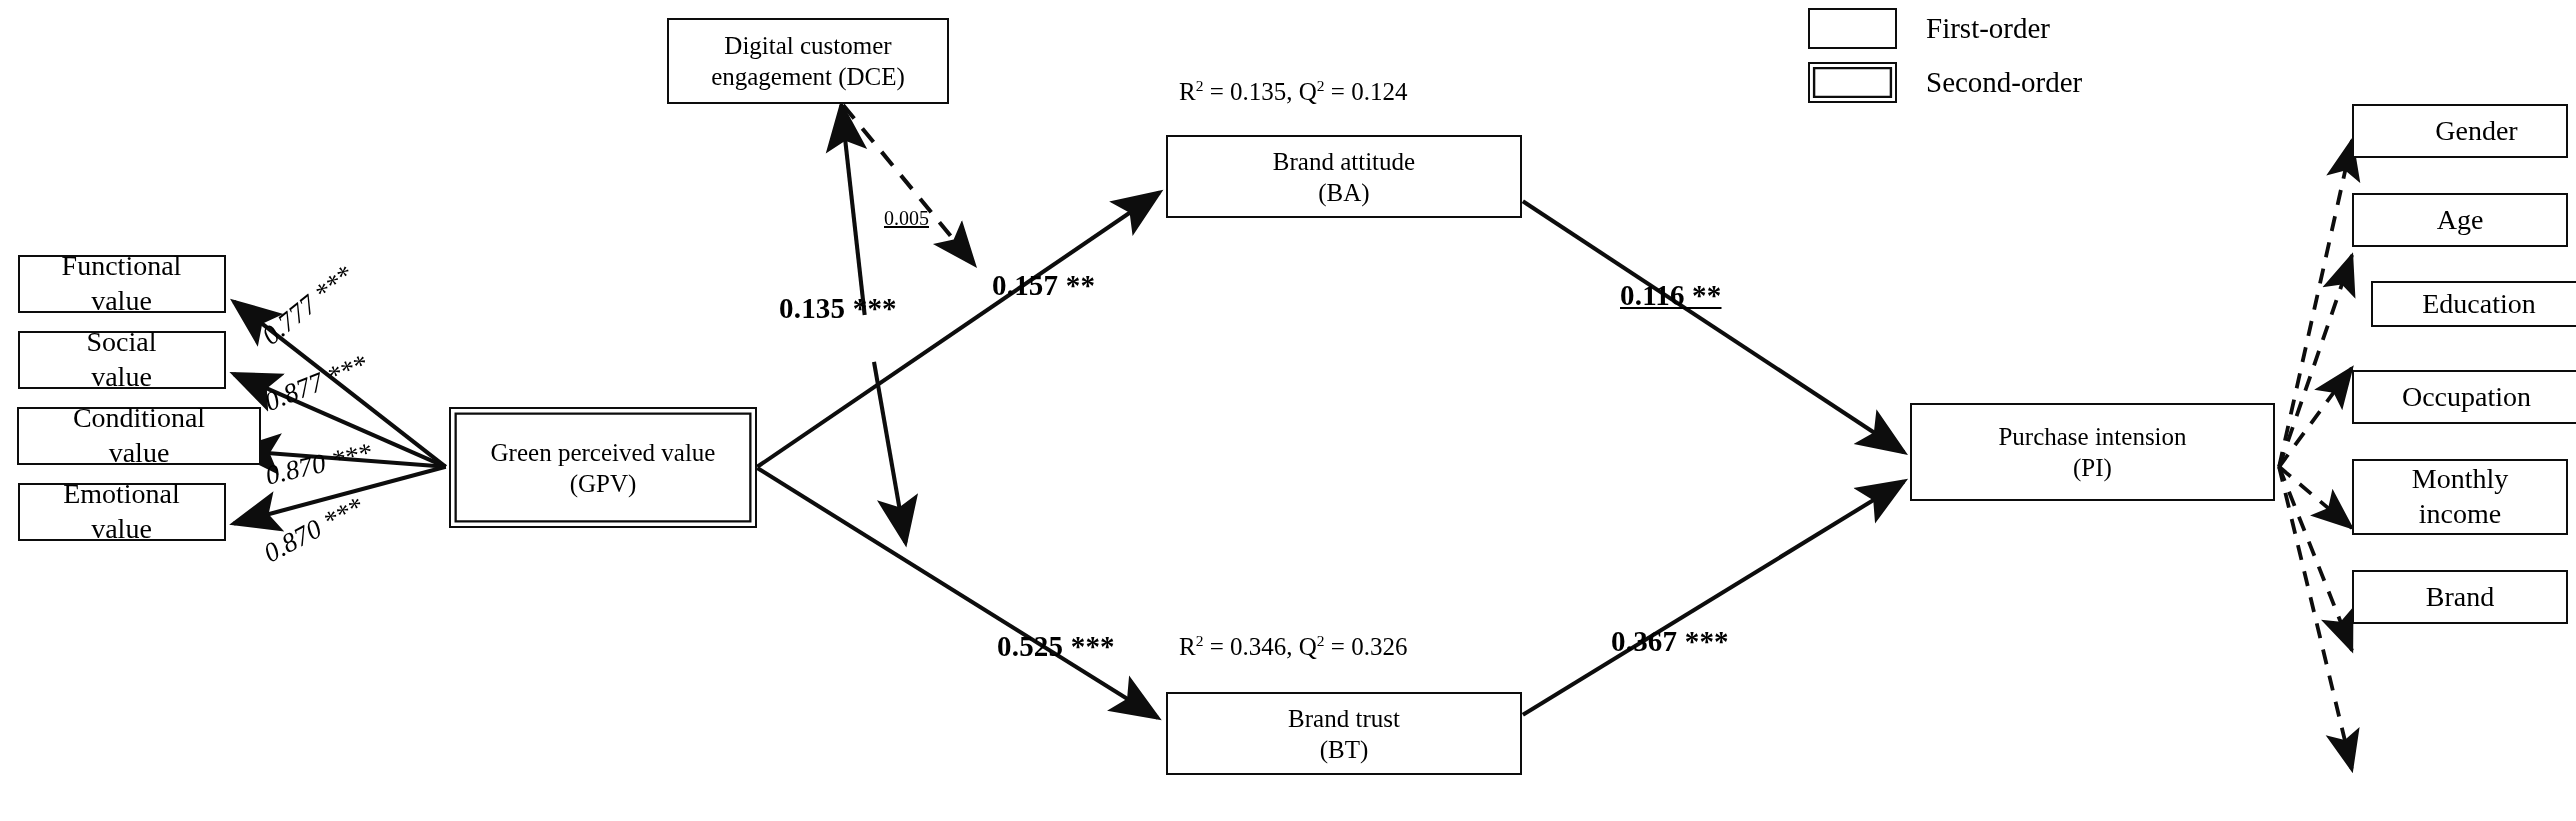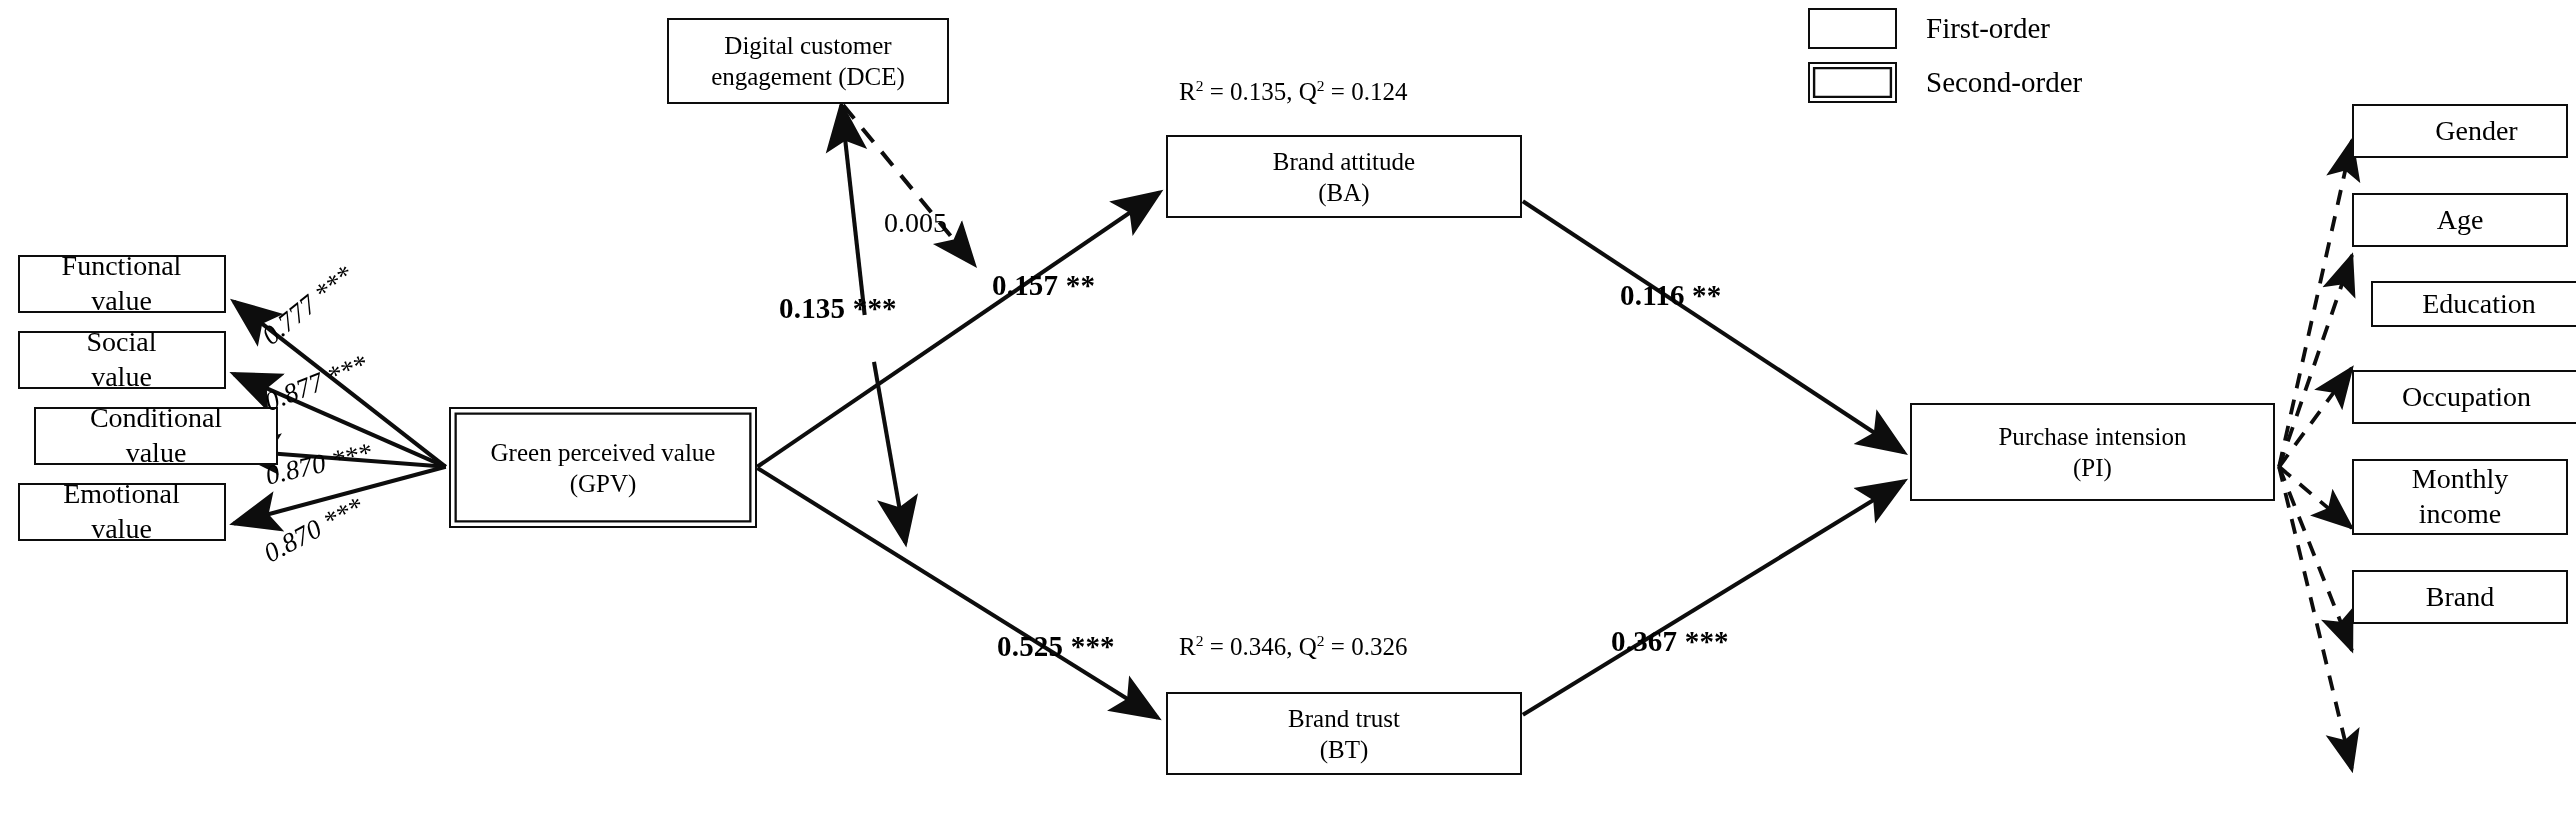--- a/index.html
+++ b/index.html
@@ -46,21 +46,21 @@
   }
   .fs-lg { font-size: 25px; }
   .fs-md { font-size: 28px; }
   .coef {
     position: absolute;
     color: #000000;
     white-space: nowrap;
     z-index: 6;
   }
   .coef.bold { font-weight: bold; font-size: 29px; letter-spacing: 0.2px; }
-  .coef.plain { font-weight: normal; font-size: 28px; }
+  .coef.plain { font-weight: normal; font-size: 20px; text-decoration: underline; }
   .loading {
     position: absolute;
     font-size: 27px;
     font-style: italic;
     font-weight: normal;
     white-space: nowrap;
     transform-origin: left center;
     z-index: 6;
   }
   .fitstat {
@@ -147,21 +147,21 @@
   </svg>
 
   <div class="node" style="left:17.5px; top:255px; width:208px; height:58px;">
     <span class="node-label fs-md">Functional
 value</span>
   </div>
   <div class="node" style="left:17.5px; top:331px; width:208px; height:58px;">
     <span class="node-label fs-md">Social
 value</span>
   </div>
-  <div class="node" style="left:34px; top:407px; width:244px; height:58px;">
+  <div class="node" style="left:17px; top:407px; width:244px; height:58px;">
     <span class="node-label fs-md">Conditional
 value</span>
   </div>
   <div class="node" style="left:17.5px; top:483px; width:208px; height:58px;">
     <span class="node-label fs-md">Emotional
 value</span>
   </div>
 
   <div class="node second-order" style="left:449px; top:407px; width:308px; height:121px;">
     <span class="node-label fs-lg">Green perceived value
@@ -213,21 +213,21 @@
   <div class="loading" style="left:266px; top:540px; transform: rotate(-28deg);">0.870 ***</div>
 
   <div class="coef bold" style="left:779px; top:292px;">0.135 ***</div>
 
   <div class="coef plain" style="left:884px; top:207px;">0.005</div>
 
   <div class="coef bold" style="left:992px; top:269px;">0.157 **</div>
 
   <div class="coef bold" style="left:997px; top:630px;">0.525 ***</div>
 
-  <div class="coef bold" style="left:1620px; top:279px;">0.116 **</div>
+  <div class="coef bold" style="left:1620px; top:279px;text-decoration:underline;">0.116 **</div>
 
   <div class="coef bold" style="left:1611px; top:625px;">0.367 ***</div>
 
   <div class="fitstat" style="left:1179px; top:77px;">
     R<sup>2</sup> = <span>0.135</span>, Q<sup>2</sup> = <span>0.124</span>
   </div>
   <div class="fitstat" style="left:1179px; top:632px;">
     R<sup>2</sup> = <span>0.346</span>, Q<sup>2</sup> = <span>0.326</span>
   </div>
 

